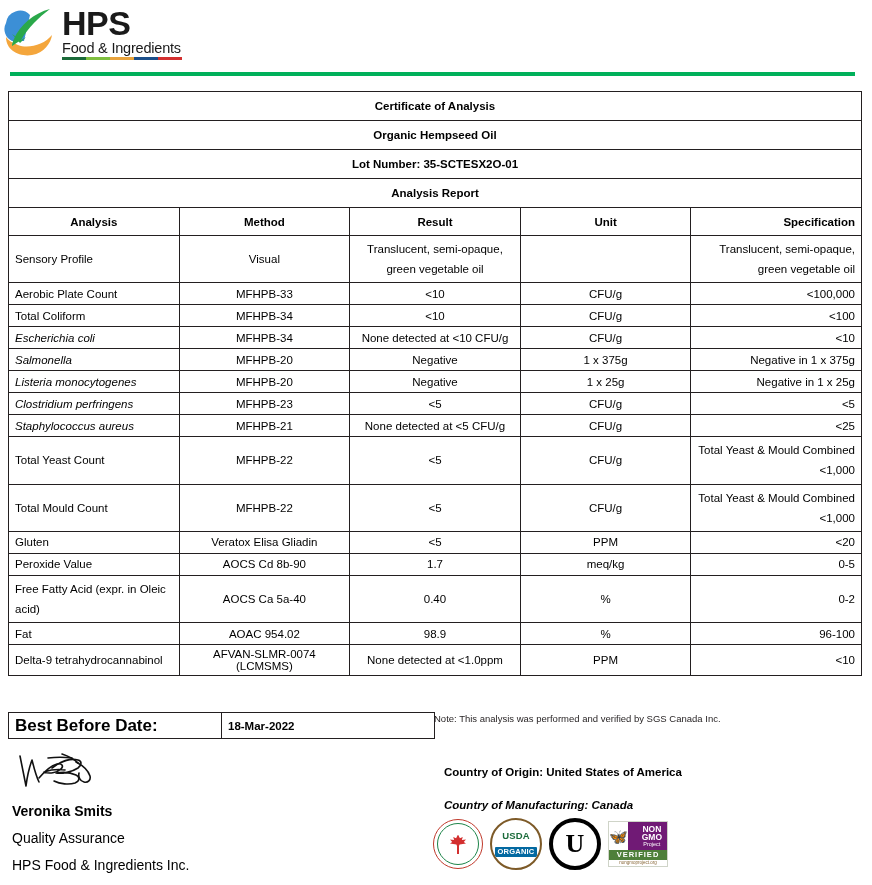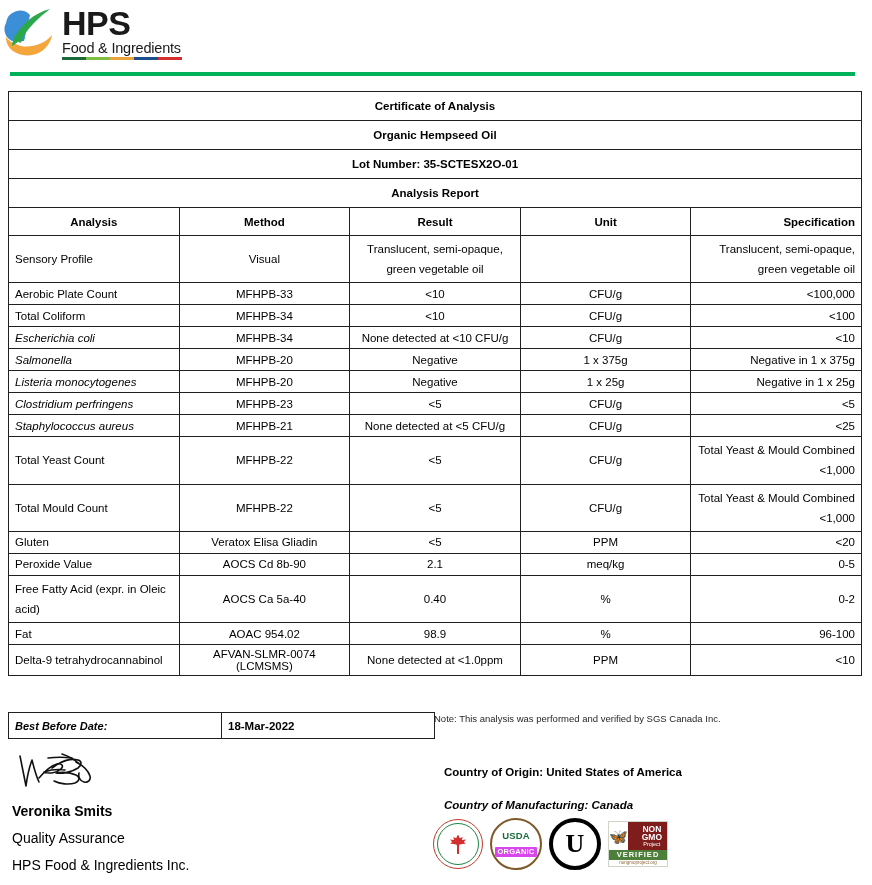--- a/index.html
+++ b/index.html
@@ -115,23 +115,22 @@
     border: 1.5px solid #231f20;
     box-sizing: border-box;
   }
   #bbd-label {
     width: 213px;
     border-right: 1.5px solid #231f20;
     box-sizing: border-box;
     display: flex;
     align-items: center;
     padding-left: 6px;
-    font-size: 11px;
+    font-size: 17px;
     font-weight: bold;
-    font-style: italic;
   }
   #bbd-value {
     flex: 1 1 auto;
     display: flex;
     align-items: center;
     padding-left: 6px;
     font-size: 11.5px;
     font-weight: bold;
   }
   #sgs-note {
@@ -220,21 +219,21 @@
     align-items: center; justify-content: center;
     overflow: hidden;
   }
   .usda-top {
     font-size: 9.5px; font-weight: bold; color: #1b6b3a;
     letter-spacing: 0.2px; line-height: 1;
   }
   .usda-bot {
     margin-top: 6px;
     font-size: 7.5px; font-weight: bold; color: #ffffff;
-    background: #d946ef;
+    background: #0369a1;
     padding: 1.5px 3px; border-radius: 1px;
     letter-spacing: 0.2px; line-height: 1;
   }
 
   .kosher-badge {
     width: 44px; height: 44px; border-radius: 50%;
     border: 4px solid #000000;
     background: #ffffff;
     display: flex; align-items: center; justify-content: center;
   }
@@ -252,21 +251,21 @@
   }
   .nongmo-top { display: flex; flex: 1 1 auto; }
   .nongmo-bf {
     width: 22px;
     display: flex; align-items: center; justify-content: center;
     background: #ffffff;
   }
   .bf-glyph { font-size: 15px; color: #e8a33d; line-height: 1; }
   .nongmo-words {
     flex: 1 1 auto;
-    background: #7f1d1d;
+    background: #701a75;
     color: #ffffff;
     display: flex; flex-direction: column;
     align-items: center; justify-content: center;
     line-height: 1.02;
     padding: 1px 14px;
   }
   .ng-non, .ng-gmo { font-size: 8.5px; font-weight: bold; }
   .ng-project { font-size: 5.5px; }
   .nongmo-verified {
     background: #4e7f3a; color: #ffffff;
@@ -403,21 +402,21 @@
       <tr class="r1">
         <td class="c-analysis">Gluten</td>
         <td class="c-method">Veratox Elisa Gliadin</td>
         <td class="c-result">&lt;5</td>
         <td class="c-unit">PPM</td>
         <td class="c-spec">&lt;20</td>
       </tr>
       <tr class="r1">
         <td class="c-analysis">Peroxide Value</td>
         <td class="c-method">AOCS Cd 8b-90</td>
-        <td class="c-result">2.1</td>
+        <td class="c-result">1.7</td>
         <td class="c-unit">meq/kg</td>
         <td class="c-spec">0-5</td>
       </tr>
       <tr class="r2">
         <td class="c-analysis wrapcell">Free Fatty Acid (expr. in Oleic acid)</td>
         <td class="c-method wrapcell">AOCS Ca 5a-40</td>
         <td class="c-result wrapcell">0.40</td>
         <td class="c-unit wrapcell">%</td>
         <td class="c-spec wrapcell">0-2</td>
       </tr>

